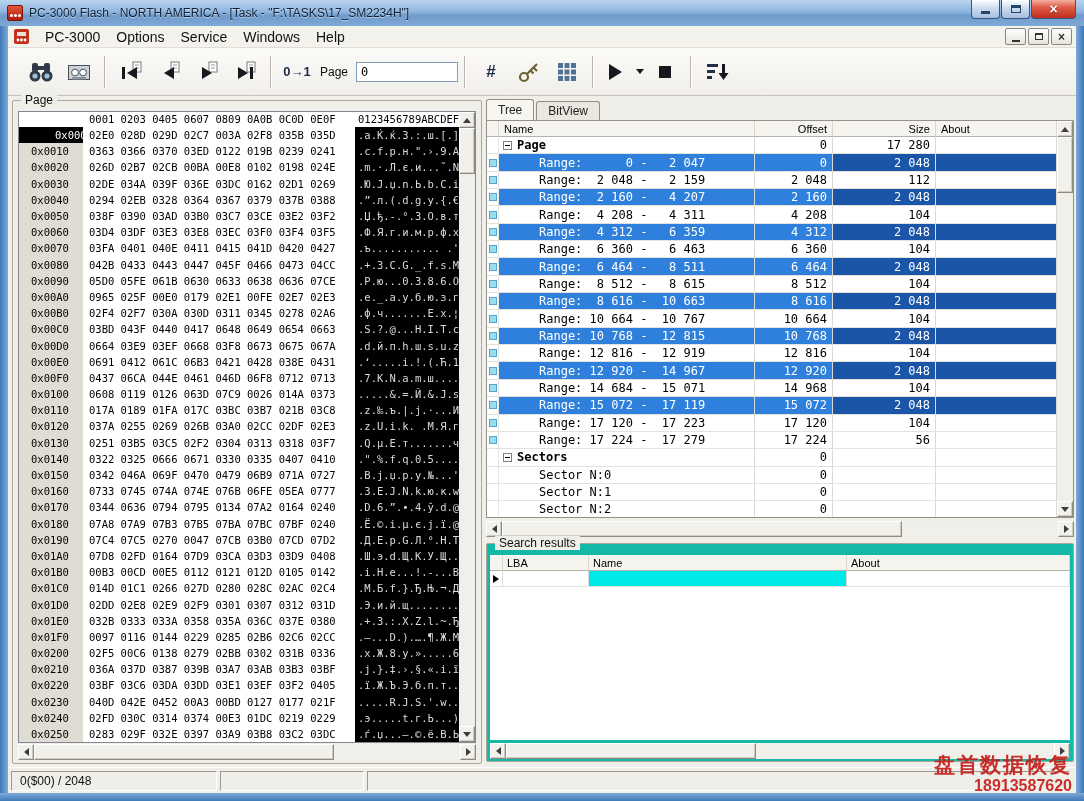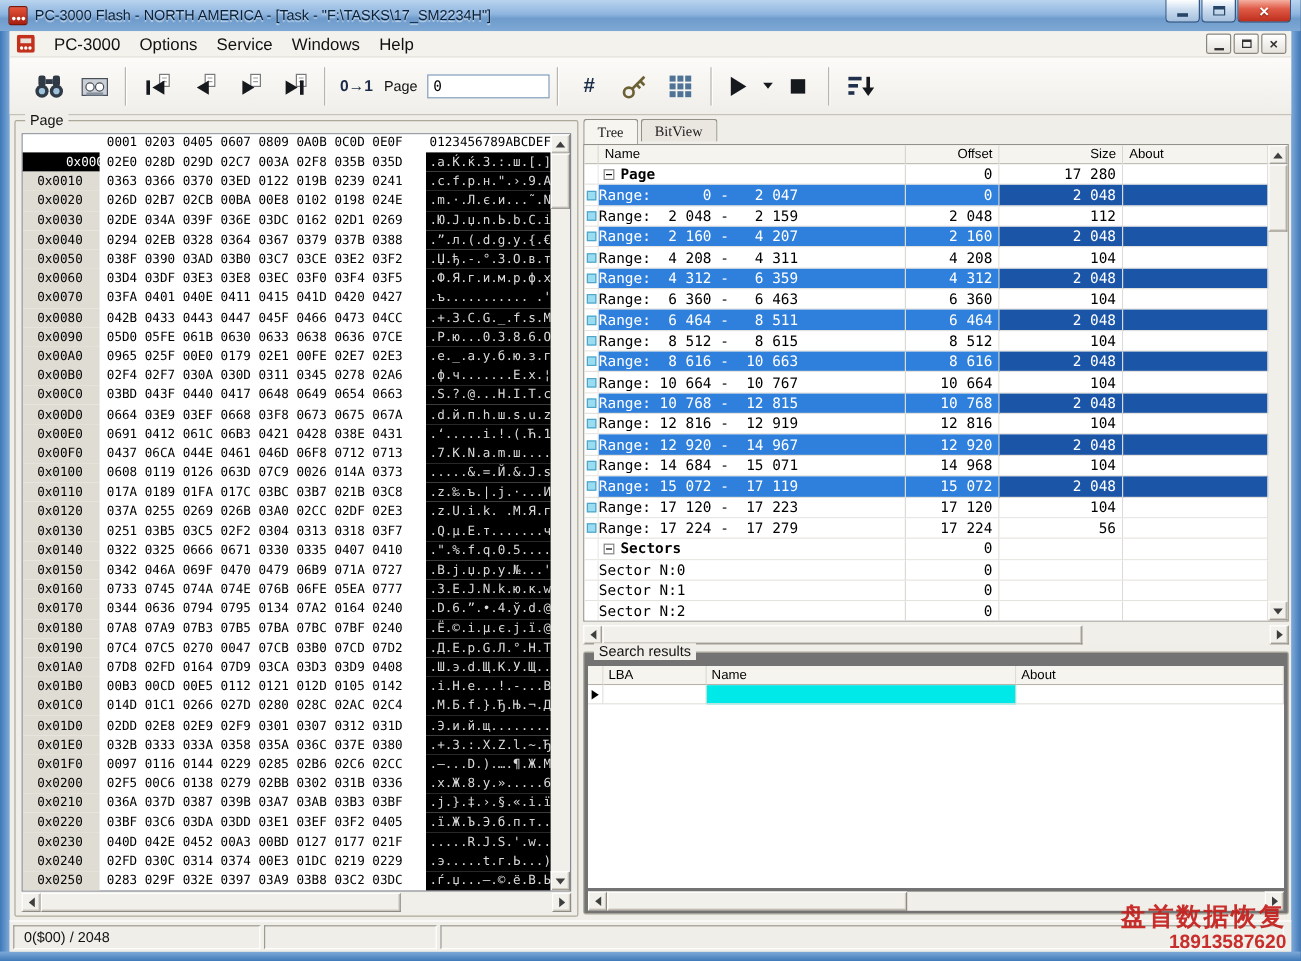--- a/index.html
+++ b/index.html
@@ -90,21 +90,21 @@
     box-shadow:inset -1px -1px 0 #CFCCC4;flex:0 0 auto;}
   .sb-track{flex:1;}
   .tri-up{width:0;height:0;border-left:4px solid transparent;border-right:4px solid transparent;border-bottom:5px solid #3E3E3E;}
   .tri-down{width:0;height:0;border-left:4px solid transparent;border-right:4px solid transparent;border-top:5px solid #3E3E3E;}
   .tri-left{width:0;height:0;border-top:4px solid transparent;border-bottom:4px solid transparent;border-right:5px solid #3E3E3E;}
   .tri-right{width:0;height:0;border-top:4px solid transparent;border-bottom:4px solid transparent;border-left:5px solid #3E3E3E;}
   .hex-hscroll{position:absolute;left:5px;width:458px;bottom:3px;}
 
   
   .right-panel{position:absolute;left:478px;top:0;width:588px;height:671px;}
-  .tabbar{position:absolute;left:0;top:3px;height:21px;display:flex;align-items:flex-start;font-family:Liberation Serif, serif;}
+  .tabbar{position:absolute;left:0;top:3px;height:21px;display:flex;align-items:flex-end;}
   .tab{height:19px;padding:0 11px;font-size:12px;display:flex;align-items:center;
     background:#EAE7E0;border:1px solid #928F87;border-bottom:none;border-radius:3px 3px 0 0;margin-right:2px;position:relative;top:0;color:#222;}
   .tab.active{background:#F7F5F0;height:21px;z-index:3;}
   .tree-grid{position:absolute;left:0;top:24px;width:588px;height:398px;border:1px solid #94918A;background:#FFF;overflow:hidden;}
   .tree-header{position:absolute;left:0;top:0;right:16px;height:16px;display:flex;}
   .th{font-size:11px;color:#000;background:#F6F4EF;border-right:1px solid #D9D6CE;border-bottom:1px solid #B5B2AA;
     display:flex;align-items:center;padding:0 5px;flex:0 0 auto;}
   .th-ind{width:12px;padding:0;}
   .th-name{width:256px;}
   .th-off{width:78px;justify-content:flex-end;}
@@ -115,29 +115,29 @@
   .tc{border-right:1px solid #DCDAD4;border-bottom:1px solid #E4E2DC;display:flex;align-items:center;
     font:12px "DejaVu Sans Mono",monospace;color:#000;background:#FFF;flex:0 0 auto;overflow:hidden;}
   .tc-ind{width:12px;justify-content:center;border-right-color:#E8E6E0;}
   .tc-name{width:256px;white-space:pre;}
   .tc-off{width:78px;justify-content:flex-end;padding-right:5px;}
   .tc-size{width:103px;justify-content:flex-end;padding-right:5px;}
   .tc-about{flex:1;}
   .tc.hl1{background:#2F80DC;color:#FFF;}
   .tc.hl2{background:#1B55A8;color:#FFF;}
   .tc-name.lvl1{padding-left:4px;font-weight:bold;}
-  .tc-name.lvl2{}
+  .tc-name.lvl2{padding-left:40px;}
   .expander{width:9px;height:9px;border:1px solid #848484;background:#FFF;position:relative;margin-right:5px;flex:0 0 auto;}
   .expander::after{content:"";position:absolute;left:1px;right:1px;top:3px;height:1px;background:#000;}
   .cyansq{width:8px;height:8px;background:#9ADCF0;border:1px solid #4FA6C8;}
   .tree-vscroll{position:absolute;right:0;top:0;bottom:0;width:16px;background:#F1EFE9;display:flex;flex-direction:column;}
   .tree-hscroll{position:absolute;left:0;top:425px;width:588px;}
 
   
-  .search-group{left:0;top:447px;width:588px;height:219px;background:#737373;}
+  .search-group{left:0;top:447px;width:588px;height:219px;background:#14b8a6;}
   .sr-grid{position:absolute;left:3px;top:11px;right:3px;bottom:21px;background:#FFF;}
   .sr-header{display:flex;height:16px;}
   .sr-row{display:flex;height:16px;}
   .src{border-right:1px solid #DCDAD4;border-bottom:1px solid #E4E2DC;background:#FFF;
     font:11px "Liberation Sans",sans-serif;display:flex;align-items:center;padding:0 4px;flex:0 0 auto;}
   .src-ind{width:13px;padding:0;justify-content:center;}
   .src-lba{width:86px;}
   .src-name{width:258px;}
   .src-about{flex:1;}
   .src.hdr{background:#F6F4EF;border-right:1px solid #D9D6CE;border-bottom:1px solid #B5B2AA;}

